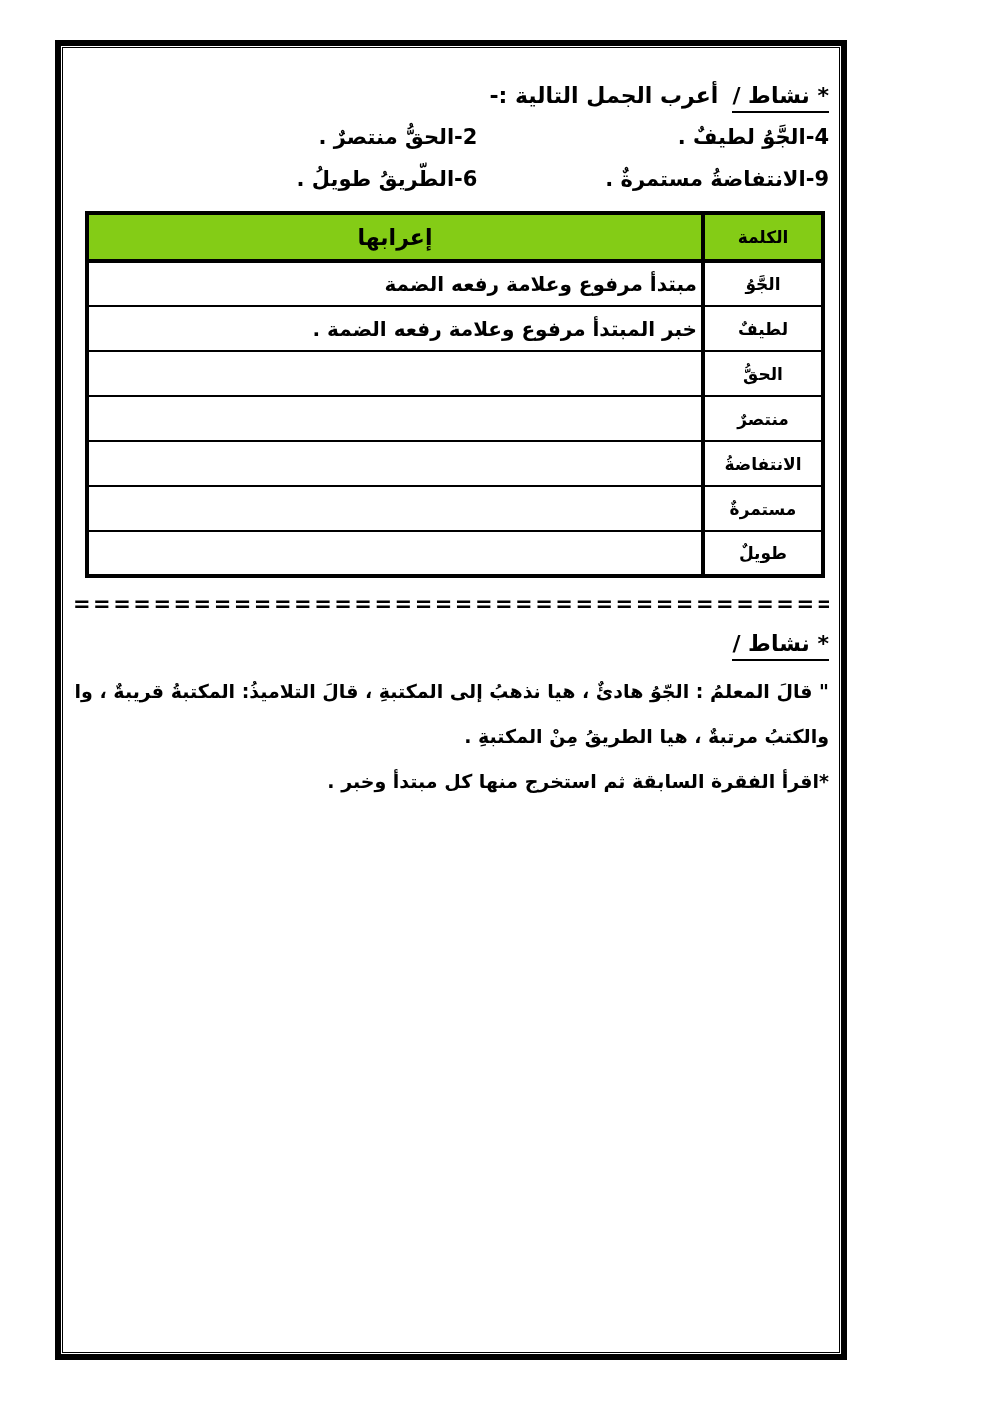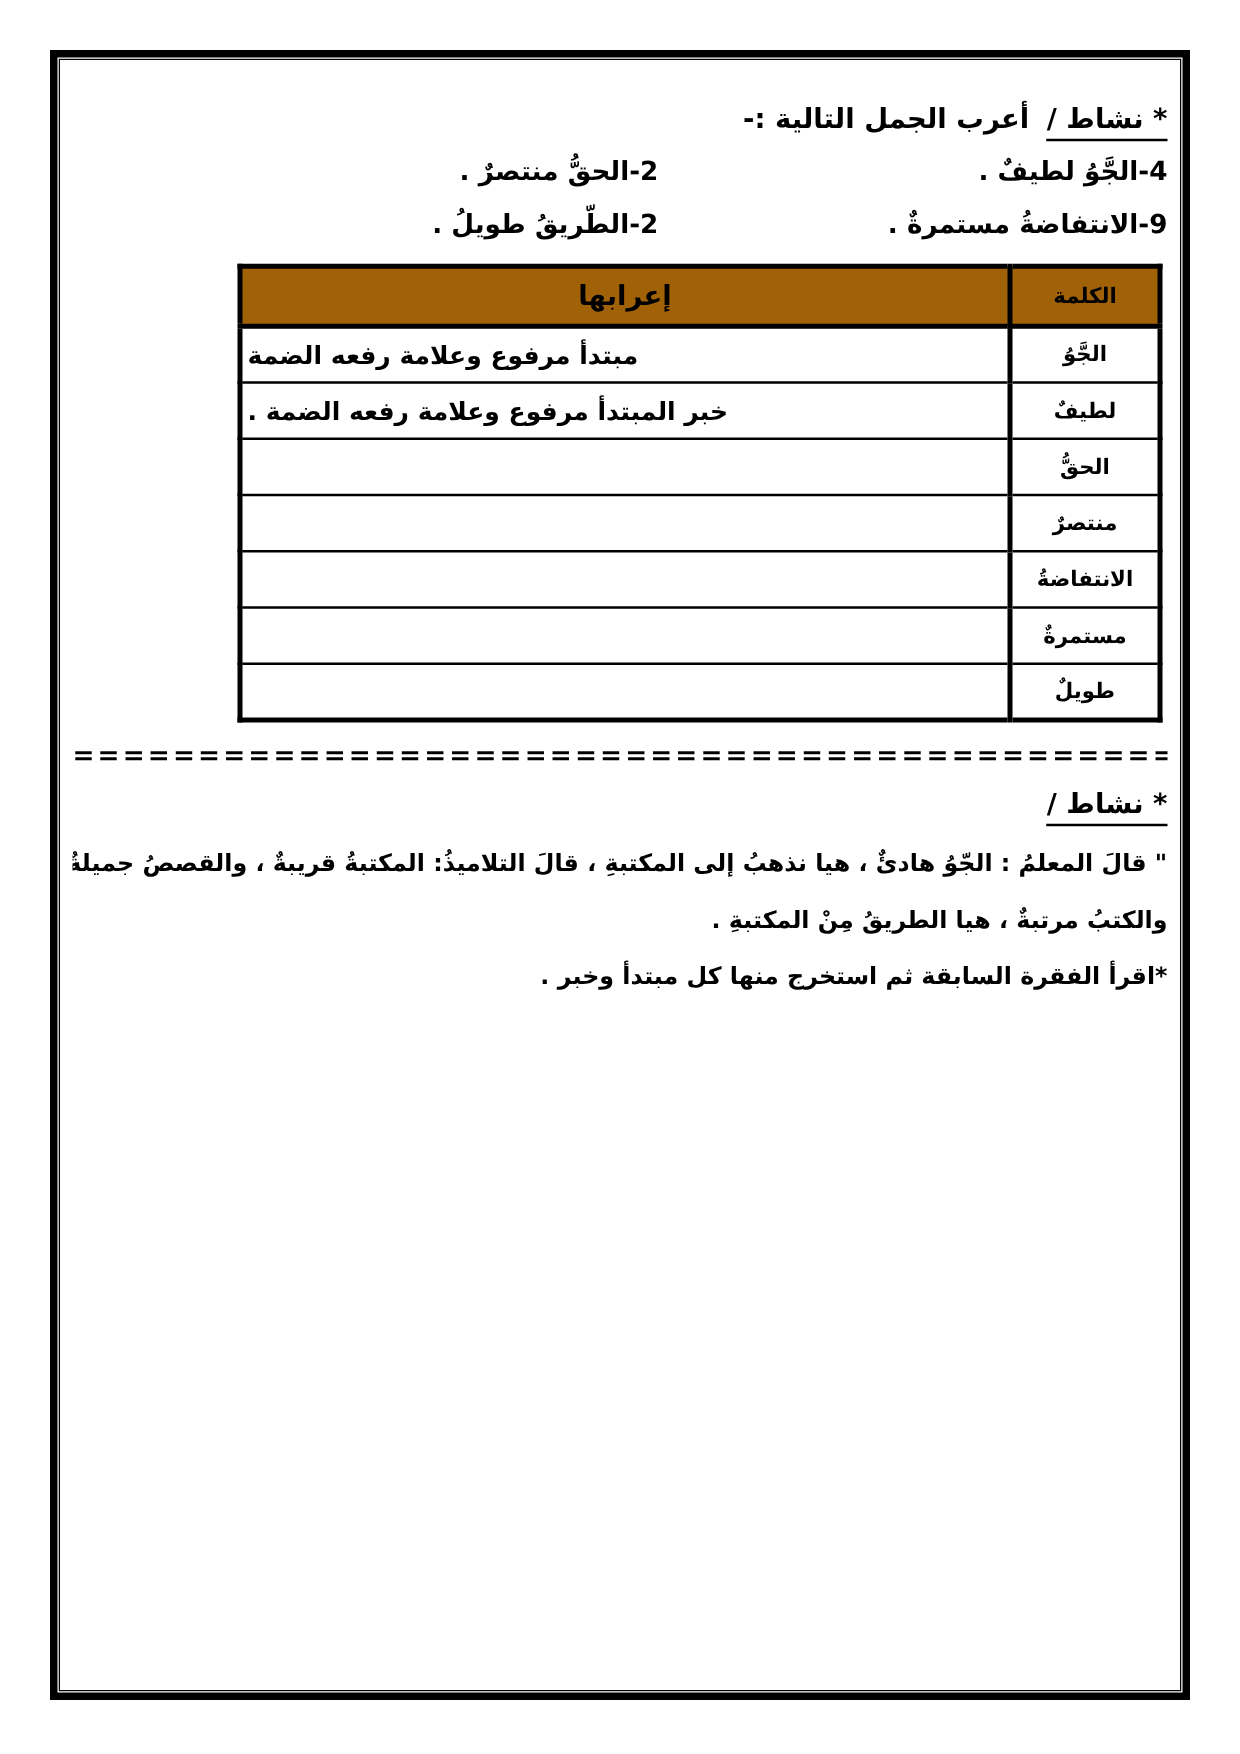--- a/index.html
+++ b/index.html
@@ -2,21 +2,21 @@
 <html lang="ar"><head>
 <meta charset="utf-8">
 <style>
   html,body { margin:0; padding:0; }
   body {
     width:992px; height:1403px; background:#ffffff; color:#000;
     font-family:"DejaVu Sans", sans-serif; font-weight:bold;
     position:relative; overflow:hidden;
   }
   .frame {
-    position:absolute; left:40px; top:40px; width:912px; height:1320px;
+    position:absolute; left:55px; top:40px; width:792px; height:1320px;
     border:6px solid #000; box-sizing:border-box;
   }
   .frame-inner {
     position:absolute; inset:1px; border:1px solid #000;
   }
   .content {
     position:absolute; inset:0; padding:0 10px; direction:rtl; overflow:hidden;
   }
   .heading1 { margin-top:33px; font-size:22px; line-height:30px; white-space:nowrap; }
   .heading2 { margin-top:12px; font-size:22px; line-height:30px; }
@@ -29,27 +29,27 @@
   }
   .sent-row:first-of-type { margin-top:15px; }
   .sent { text-align:start; white-space:nowrap; }
 
   table.irab-table {
     border-collapse:collapse; border:4px solid #000;
     width:740px; margin:16px 4px 0 0; table-layout:fixed;
   }
   .irab-table th, .irab-table td { border:2px solid #000; box-sizing:border-box; }
   .irab-table th {
-    height:48px; background:#a16207; border-bottom:4px solid #000;
+    height:48px; background:#84cc16; border-bottom:4px solid #000;
     font-size:22px; text-align:center; vertical-align:middle;
   }
   .irab-table td { height:45px; vertical-align:middle; }
   .col-word { width:120px; }
   td.word-cell, th.word-hd { border-left:4px solid #000; text-align:center; font-size:17px; }
-  td.irab-cell { text-align:left; padding:2px 4px; font-size:20px; }
+  td.irab-cell { text-align:right; padding:2px 4px; font-size:20px; }
 
   .separator {
     margin-top:13px; direction:ltr; text-align:center; white-space:nowrap;
     font-size:21px; letter-spacing:2.5px; overflow:hidden; line-height:26px;
   }
   .para { margin-top:10px; font-size:19px; line-height:45px; }
   .para-line { white-space:nowrap; overflow:hidden; }
 </style>
 </head>
 <body>
@@ -61,21 +61,21 @@
       <div class="heading1">
         <span class="u">* نشاط /</span><span class="heading-rest">أعرب الجمل التالية :-</span>
       </div>
 
       <div class="sent-row">
         <div class="sent">4-الجَّوُ لطيفٌ .</div>
         <div class="sent">2-الحقُّ منتصرٌ .</div>
       </div>
       <div class="sent-row">
         <div class="sent">9-الانتفاضةُ مستمرةٌ .</div>
-        <div class="sent">2-الطّريقُ طويلُ .</div>
+        <div class="sent">6-الطّريقُ طويلُ .</div>
       </div>
 
       <table class="irab-table">
         <colgroup>
             <col class="col-word">
             <col>
           </colgroup>
         <tbody>
             <tr>
           <th class="word-hd">الكلمة</th>

